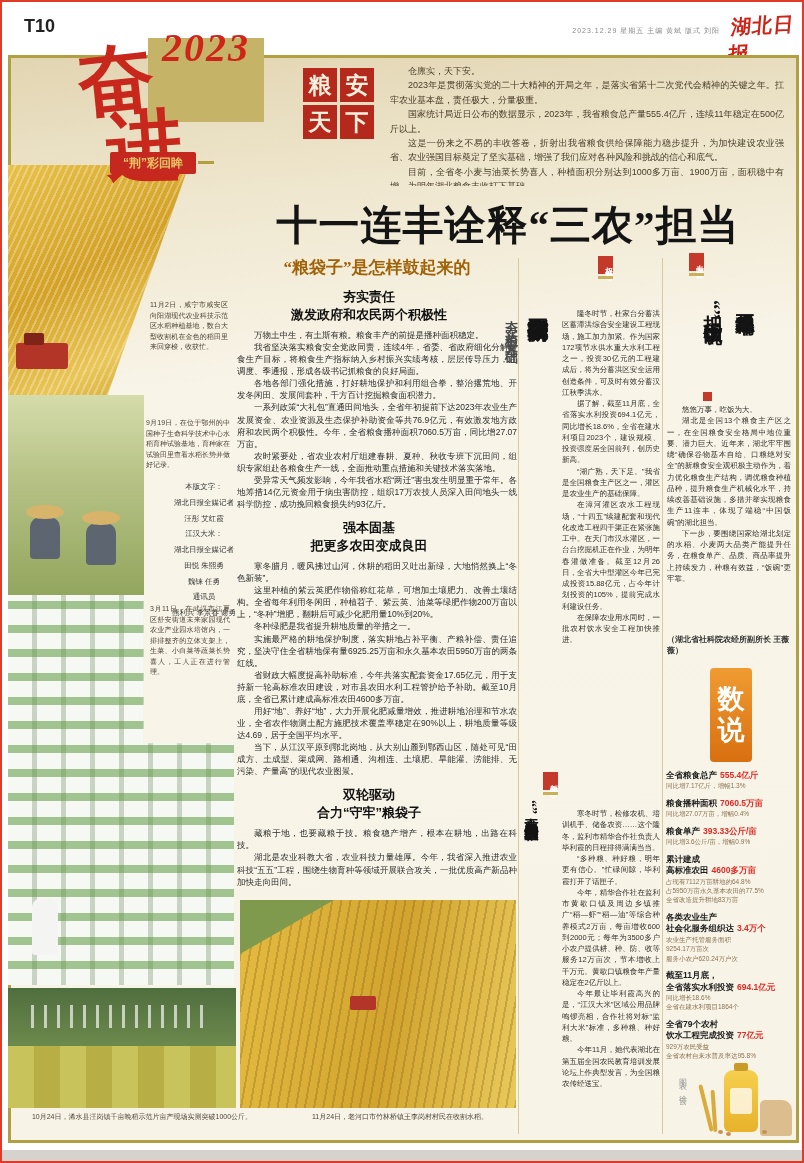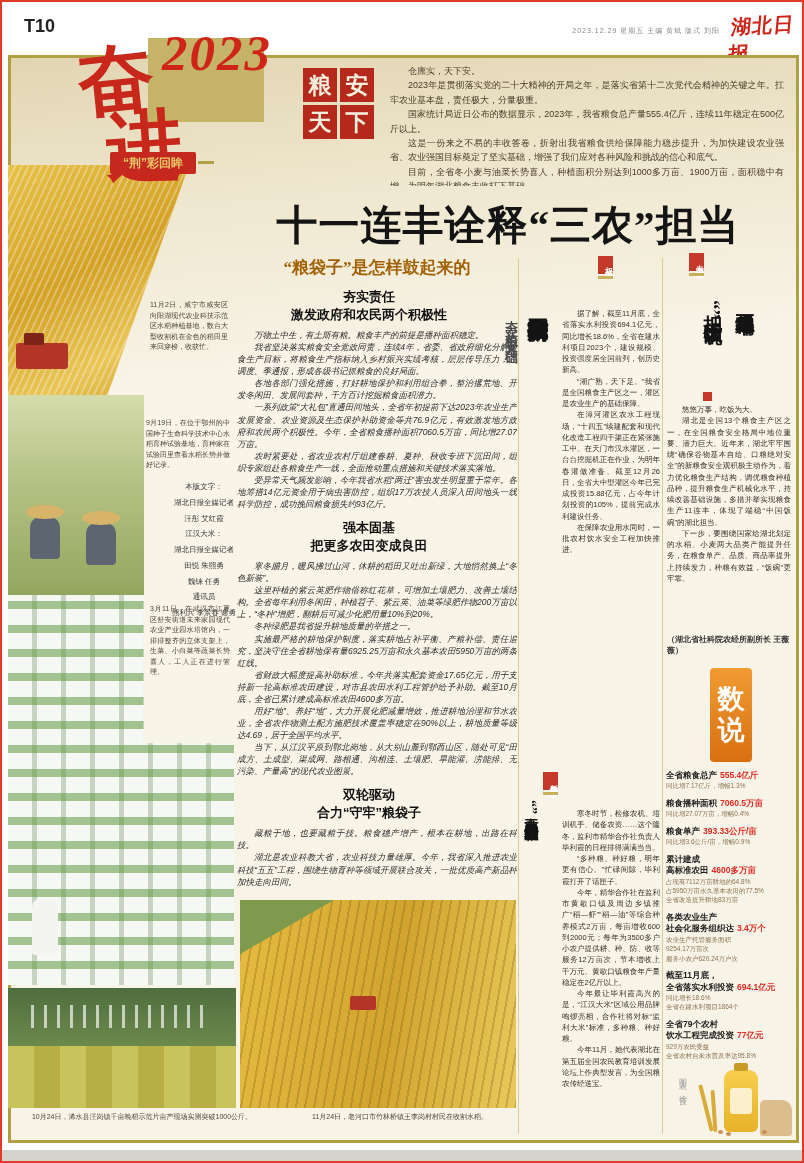--- a/index.html
+++ b/index.html
@@ -10,21 +10,21 @@
   
   .pageno{left:24px;top:16px;font-size:18px;font-weight:bold;color:#222;}
   .dateline{left:480px;top:26px;width:240px;text-align:right;font-size:7px;color:#8a8a8a;letter-spacing:1px;}
   .masthead{left:730px;top:12px;font-family:"Liberation Serif",serif;font-size:20px;font-weight:bold;color:#ce2418;transform:skewX(-8deg) rotate(-3deg);letter-spacing:1px;}
   
   .frame{left:8px;top:55px;width:785px;height:1082px;border:3px solid #b1a042;
          background:linear-gradient(175deg,#e2d5b2 0%,#efe7cf 14%,#f8f4e8 30%,#f7f3e6 100%);}
   .sep{width:1px;background:#d8cb99;}
   
   .promo-box{left:148px;top:38px;width:116px;height:84px;background:#c5b468;z-index:2;}
-  .promo-year{left:162px;top:24px;font-size:51px;font-weight:900;font-style:italic;color:#cf2418;z-index:4;font-family:"Liberation Serif",serif;letter-spacing:2px;text-align:right;}
+  .promo-year{left:162px;top:24px;font-size:40px;font-weight:900;font-style:italic;color:#cf2418;z-index:4;font-family:"Liberation Serif",serif;letter-spacing:2px;text-align:right;}
   .cal1{left:78px;top:42px;font-size:76px;font-weight:900;color:#c8281c;z-index:3;font-family:"Liberation Serif",serif;transform:rotate(-6deg);line-height:1;}
   .cal2{left:106px;top:108px;font-size:76px;font-weight:900;color:#c8281c;z-index:3;font-family:"Liberation Serif",serif;transform:rotate(-4deg);line-height:1;}
   .ribbon{left:110px;top:152px;width:86px;height:22px;background:#c5281e;color:#e9c96a;font-size:12px;font-weight:bold;text-align:center;line-height:22px;z-index:4;border-radius:2px;}
   .ribbon:after{content:"";position:absolute;right:-18px;top:9px;width:16px;height:3px;background:#b1a042;}
   
   .seal{left:303px;top:68px;width:72px;height:72px;display:grid;grid-template-columns:34px 34px;grid-template-rows:34px 34px;gap:3px;z-index:2;}
   .seal div{background:#b5281c;color:#f7f0dd;font-family:"Liberation Serif",serif;font-size:23px;font-weight:bold;display:flex;align-items:center;justify-content:center;}
   
   .intro{left:390px;top:64px;width:394px;height:122px;font-size:9px;line-height:1.6;color:#473b28;text-align:justify;overflow:hidden;}
   .intro p{margin:0;text-indent:2em;}
@@ -64,21 +64,21 @@
   .photo5 .harv2{position:absolute;left:40%;top:46%;width:26px;height:14px;background:#b23527;border-radius:2px;}
   
   .cap{font-size:7px;line-height:1.5;color:#4c4336;text-align:justify;z-index:5;}
   .capline{font-size:7px;color:#4c4336;z-index:5;text-align:center;}
   .credits{left:148px;top:478px;width:112px;text-align:center;font-size:7.5px;line-height:1.7;color:#333;z-index:5;}
   .credits p{margin:3px;}
   
   .article{left:237px;top:256px;width:280px;height:642px;overflow:hidden;}
   .art-title{text-align:center;font-size:17px;font-weight:900;color:#a16207;margin:0 0 8px 0;font-family:"Liberation Serif",serif;}
   .sec-head{text-align:center;font-size:13px;font-weight:bold;color:#111;line-height:1.35;margin:9px 16px 6px 0;}
-  .body p{margin:0;text-indent:2em;font-size:8.5px;line-height:1.42;color:#2c2c2c;text-align:justify;font-style:italic;}
+  .body p{margin:0;text-indent:2em;font-size:8.5px;line-height:1.42;color:#2c2c2c;text-align:justify;}
   
   .tag{width:15px;padding:5px 0;background:#c5392b;color:#fff;font-size:8px;font-weight:bold;
        writing-mode:vertical-rl;text-align:center;letter-spacing:2px;z-index:5;}
   .tag:after{content:"";position:absolute;left:0;bottom:-5px;width:15px;height:3px;background:#c9b05a;}
   .kicker{writing-mode:vertical-rl;font-size:13px;font-weight:bold;color:#4a4a4a;letter-spacing:6px;}
   .vtitle{writing-mode:vertical-rl;font-weight:900;color:#141414;font-family:"Liberation Serif",serif;}
   .vbody{overflow:hidden;}
   .vbody p{margin:0;text-indent:2em;font-size:7.5px;line-height:1.5;color:#33302a;text-align:justify;}
   .byline{font-size:8px;font-weight:bold;color:#333;}
   
@@ -215,20 +215,21 @@
   <div class="body">
       <p>藏粮于地，也要藏粮于技。粮食稳产增产，根本在耕地，出路在科技。</p>
       <p>湖北是农业科教大省，农业科技力量雄厚。今年，我省深入推进农业科技“五五”工程，围绕生物育种等领域开展联合攻关，一批优质高产新品种加快走向田间。</p>
     </div>
 </div>
 
 <div class="abs tag" style="left:598px;top:256px;">权威发布</div>
 <div class="abs kicker" style="left:502px;top:310px;height:180px;">夯实粮安基础</div>
 <div class="abs vtitle" style="left:524px;top:302px;height:270px;font-size:21px;">我省水利投资再创新高</div>
 <div class="abs vbody" style="left:562px;top:308px;width:98px;height:456px;">
+    <p>隆冬时节，杜家台分蓄洪区蓄滞洪综合安全建设工程现场，施工加力加紧。作为国家172项节水供水重大水利工程之一，投资30亿元的工程建成后，将为分蓄洪区安全运用创造条件，可及时有效分蓄汉江秋季洪水。</p>
     <p>据了解，截至11月底，全省落实水利投资694.1亿元，同比增长18.6%，全省在建水利项目2023个，建设规模、投资强度居全国前列，创历史新高。</p>
     <p>“湖广熟，天下足。”我省是全国粮食主产区之一，灌区是农业生产的基础保障。</p>
     <p>在漳河灌区农水工程现场，“十四五”续建配套和现代化改造工程四干渠正在紧张施工中。在天门市汉水灌区，一台台挖掘机正在作业，为明年春灌做准备。截至12月26日，全省大中型灌区今年已完成投资15.88亿元，占今年计划投资的105%，提前完成水利建设任务。</p>
     <p>在保障农业用水同时，一批农村饮水安全工程加快推进。</p>
   </div>
 
 <div class="abs tag" style="left:543px;top:772px;">新闻故事</div>
 <div class="abs vtitle" style="left:522px;top:800px;height:250px;font-size:14px;">“女粮王”毕利霞为全国粮农传经送宝</div>
 <div class="abs vbody" style="left:562px;top:808px;width:98px;height:298px;">
     <p>寒冬时节，检修农机、培训机手、储备农资……这个隆冬，监利市精华合作社负责人毕利霞的日程排得满满当当。</p>

